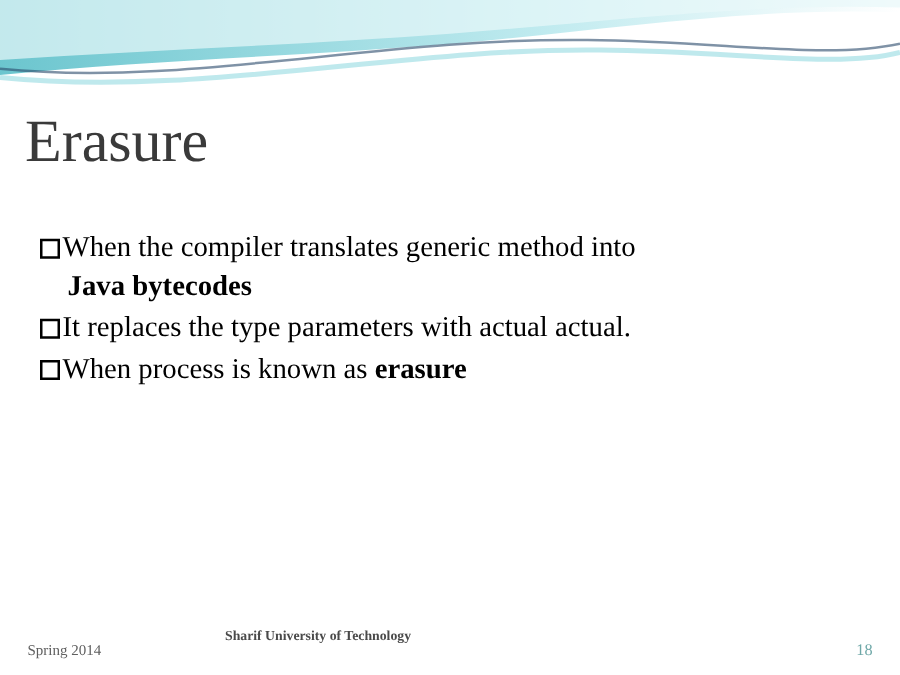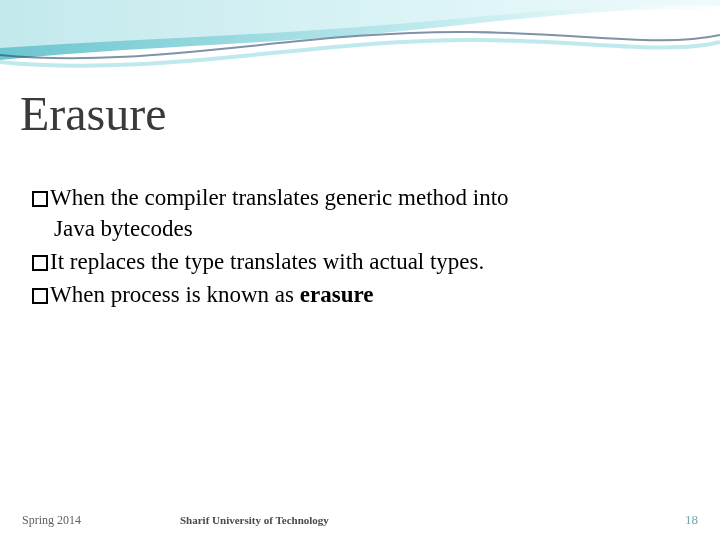--- a/index.html
+++ b/index.html
@@ -41,21 +41,21 @@
   .bullet-item { margin-bottom: 2px; }
   .bullet-box {
     display: inline-block;
     width: 16px;
     height: 16px;
     border: 2px solid #000;
     background: #fff;
     vertical-align: -2px;
     margin-right: 2px;
   }
-  .indent { padding-left: 22px; display: block; }
+  .indent { padding-left: 22px; display: block; font-weight: bold; }
   .bold { font-weight: bold; }
   .footer {
     position: absolute;
     bottom: 12px;
     left: 0;
     width: 720px;
     padding: 0 22px;
     display: flex;
     align-items: flex-end;
     justify-content: space-between;
@@ -64,21 +64,21 @@
   .footer-left {
     font-size: 12px;
     color: #5f5f5f;
   }
   .footer-center {
     font-size: 11px;
     font-weight: bold;
     color: #4a4a4a;
     position: absolute;
     left: 180px;
-    bottom: 2px;
+    bottom: 13px;
   }
   .footer-right {
     font-size: 13px;
     color: #6fa8a8;
   }
 </style>
 </head>
 <body>
 
 <svg class="wave-bg" viewBox="0 0 720 90" preserveAspectRatio="none">
@@ -96,21 +96,21 @@
 </svg>
 
 <div class="content">
   <h1 class="title">Erasure</h1>
   <div class="bullet-list">
     <div class="bullet-item">
       <span class="bullet-box"></span><span>When the compiler translates generic method into</span>
       <span class="indent">Java bytecodes</span>
     </div>
     <div class="bullet-item">
-      <span class="bullet-box"></span><span>It replaces the type translates with actual types.</span>
+      <span class="bullet-box"></span><span>It replaces the type parameters with actual actual.</span>
     </div>
     <div class="bullet-item">
       <span class="bullet-box"></span><span>When process is known as </span><span class="bold">erasure</span>
     </div>
   </div>
 </div>
 
 <div class="footer">
   <span class="footer-left">Spring 2014</span>
   <span class="footer-center">Sharif University of Technology</span>

